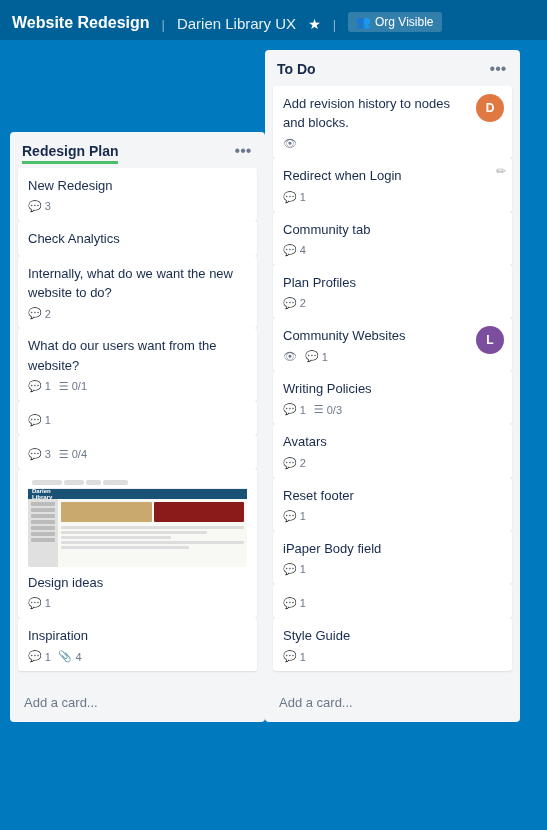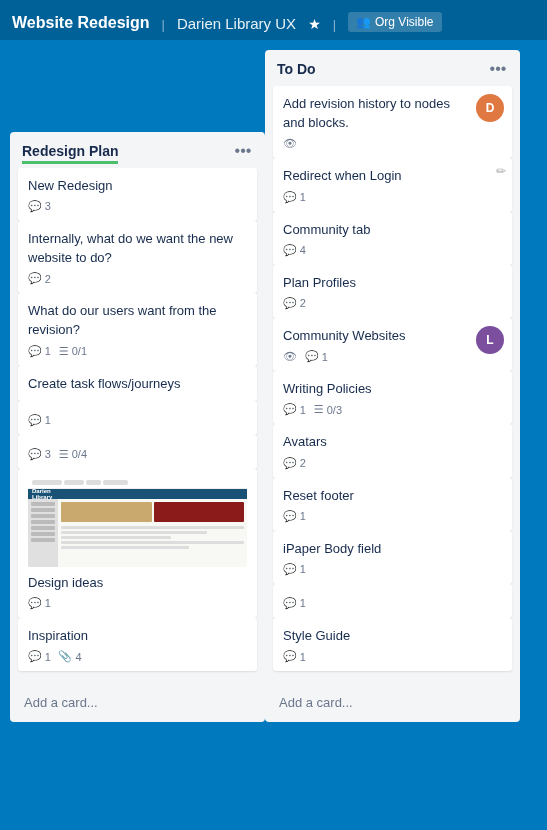--- a/index.html
+++ b/index.html
@@ -262,48 +262,48 @@
     <div class="card">
       <span class="card-title">New Redesign</span>
       <div class="card-meta">
         <div class="card-meta-item">
           <span class="meta-icon">💬</span>
           <span>3</span>
         </div>
       </div>
     </div>
 
+    <div class="card">
+      <span class="card-title">Check Analytics</span>
+    </div>
 
     <div class="card">
       <span class="card-title">Internally, what do we want the new website to do?</span>
       <div class="card-meta">
         <div class="card-meta-item">
           <span class="meta-icon">💬</span>
           <span>2</span>
         </div>
       </div>
     </div>
 
     <div class="card">
-      <span class="card-title">What do our users want from the revision?</span>
+      <span class="card-title">What do our users want from the website?</span>
       <div class="card-meta">
         <div class="card-meta-item">
           <span class="meta-icon">💬</span>
           <span>1</span>
         </div>
         <div class="card-meta-item">
           <span class="meta-icon">☰</span>
           <span>0/1</span>
         </div>
       </div>
     </div>
 
-    <div class="card">
-      <span class="card-title">Create task flows/journeys</span>
-    </div>
 
     <div class="card">
       <div class="card-meta">
         <div class="card-meta-item">
           <span class="meta-icon">💬</span>
           <span>1</span>
         </div>
       </div>
     </div>
 

